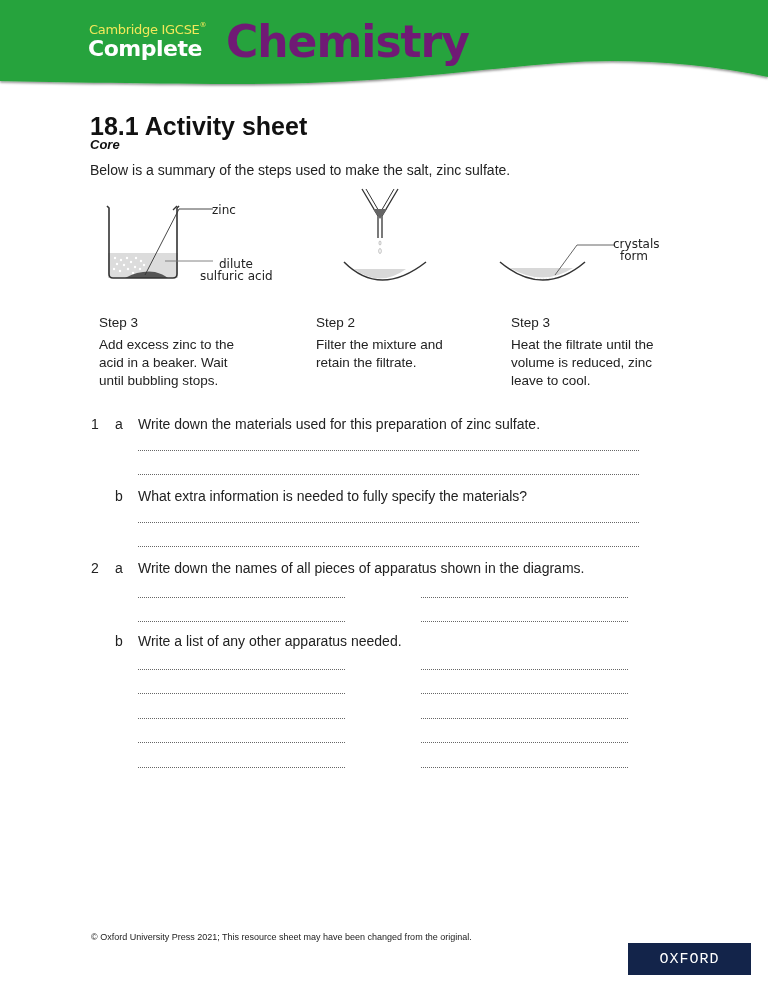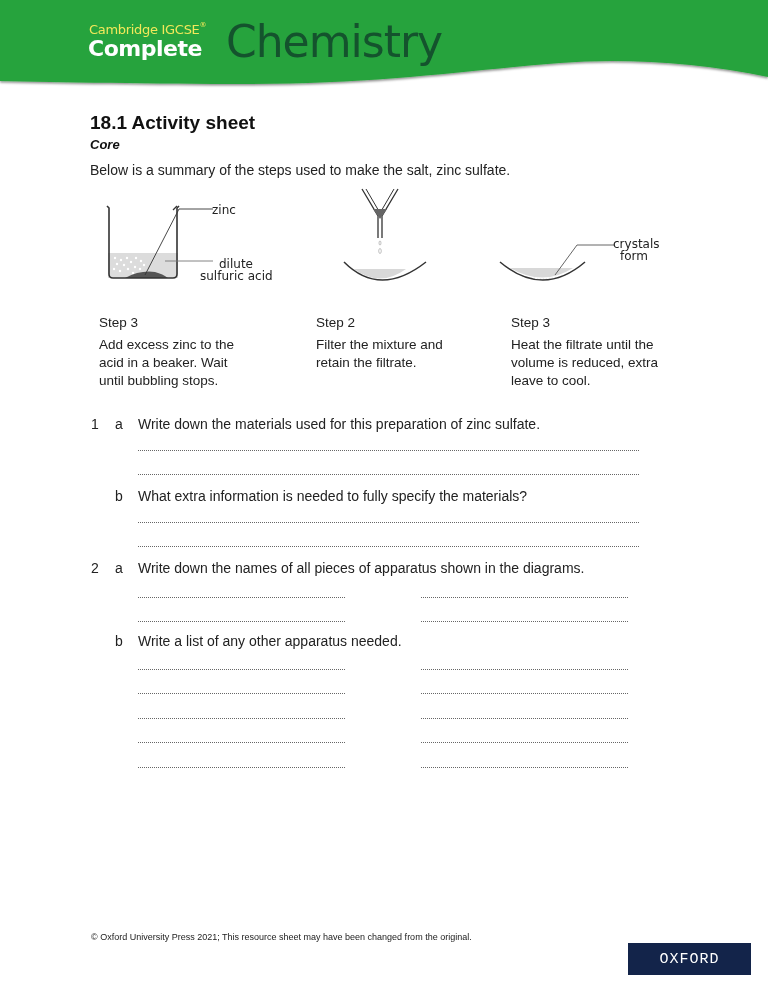--- a/index.html
+++ b/index.html
@@ -24,26 +24,26 @@
     .brand-small sup { font-size: 7px; vertical-align: top; position: relative; top: -1px; }
     .brand-complete {
       position: absolute; left: 88px; top: 36px;
       font-family: "DejaVu Sans", sans-serif;
       font-size: 22px; font-weight: bold; color: #ffffff;
       letter-spacing: -0.5px;
     }
     .brand-chem {
       position: absolute; left: 226px; top: 16px;
       font-family: "DejaVu Sans", sans-serif;
-      font-size: 44px; font-weight: normal; color: #14532d;
+      font-size: 44px; font-weight: bold; color: #701a75;
       letter-spacing: -1px;
     }
     .title {
       position: absolute; left: 90px; top: 112px;
-      font-size: 19px; font-weight: bold; color: #111;
+      font-size: 25px; font-weight: bold; color: #111;
     }
     .subtitle {
       position: absolute; left: 90px; top: 137px;
       font-size: 13px; font-weight: bold; font-style: italic; color: #111;
     }
     .intro {
       position: absolute; left: 90px; top: 162px;
       font-size: 14px; color: #222;
     }
     .diagram { position: absolute; }
@@ -154,21 +154,21 @@
   <div>until bubbling stops.</div>
 </div>
 <div class="step" style="left:316px;">
   <div class="step-head">Step 2</div>
   <div>Filter the mixture and</div>
   <div>retain the filtrate.</div>
 </div>
 <div class="step" style="left:511px;">
   <div class="step-head">Step 3</div>
   <div>Heat the filtrate until the</div>
-  <div>volume is reduced, extra</div>
+  <div>volume is reduced, zinc</div>
   <div>leave to cool.</div>
 </div>
 
 <div class="q-num" style="left:91px; top:416px;">1</div>
 <div class="q-letter" style="left:115px; top:416px;">a</div>
 <div class="q-text" style="left:138px; top:416px;">Write down the materials used for this preparation of zinc sulfate.</div>
 <div class="dots" style="left:138px; top:450px; width:501px;"></div>
 <div class="dots" style="left:138px; top:474px; width:501px;"></div>
 
 <div class="q-letter" style="left:115px; top:488px;">b</div>

